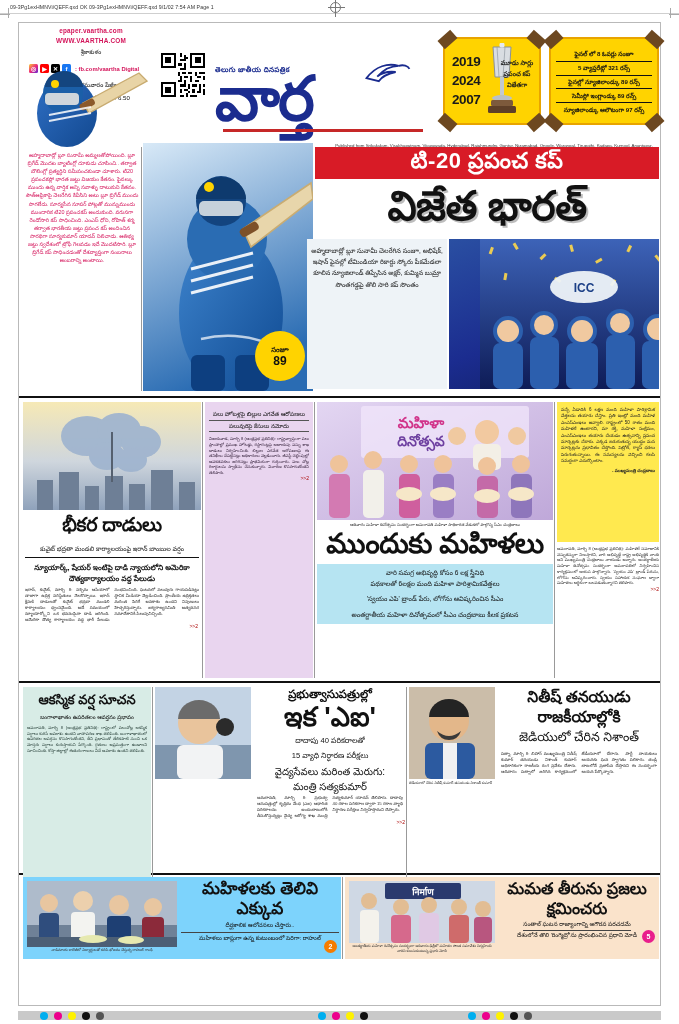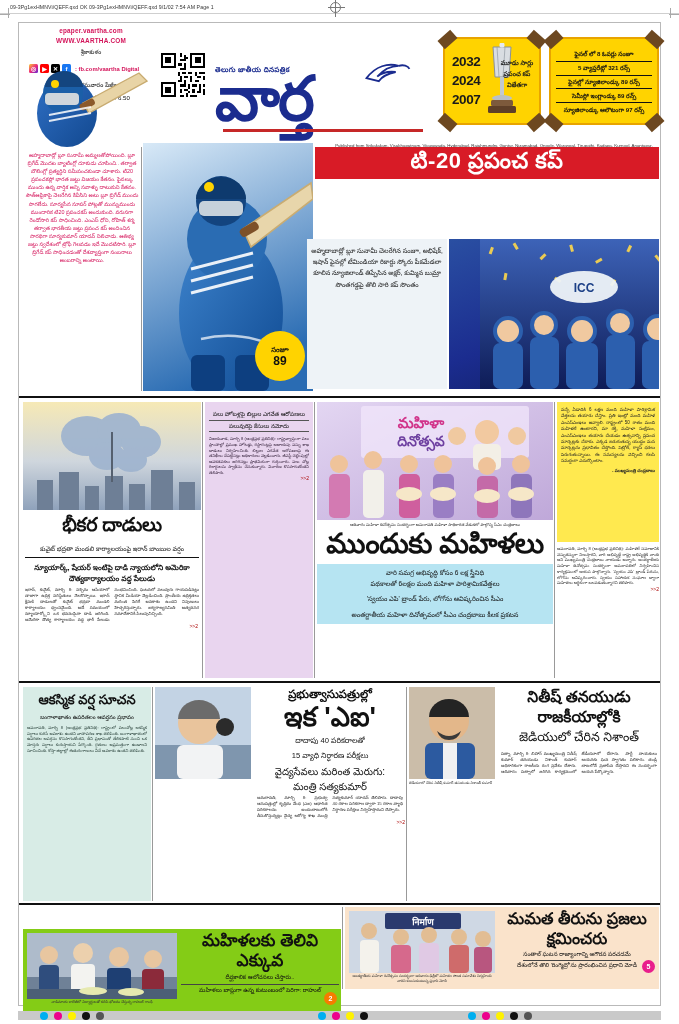--- a/index.html
+++ b/index.html
@@ -174,21 +174,21 @@
   .blue-box div { font-size:6.6px; text-align:center; line-height:10.4px; color:#111;}
   .blue-box .spaced { margin-top:5px; }
 
   .d2-c4 { position:absolute; left:538px; top:4px; width:102px; height:276px; }
   .yellow-box { background:#ffe94f; padding:5px 4px; font-size:4.5px; line-height:6.4px;
                 color:#222; text-align:justify; height:140px; }
   .yb-attr { text-align:right; font-weight:bold; font-size:4.3px; margin-top:3px;}
   .body-c4 { font-size:4.1px; line-height:5.7px; color:#333; text-align:justify; padding-top:4px;}
 
   
-  .deck3 { position:relative; height:222px; border-bottom:2px solid #111;text-decoration:underline; }
+  .deck3 { position:relative; height:192px; border-bottom:2px solid #111;text-decoration:underline; }
   .d3-c1 { position:absolute; left:4px; top:4px; width:128px; height:214px; background:#d8ece6; padding:4px; }
   .h-green { font-size:13px; font-weight:bold; color:#111; text-align:center; line-height:18px;}
   .sub-green { font-size:5.6px; text-align:center; line-height:8.2px; margin-top:4px;}
   .body-green { font-size:4.1px; line-height:5.6px; text-align:justify; margin-top:4px; color:#2c443d;}
 
   .d3-c2 { position:absolute; left:136px; top:4px; width:96px; height:214px; }
   .photo-a { width:96px; height:92px; background: linear-gradient(160deg,#c6d6e6,#8ea7c4 60%,#5e7b9c); }
   .d3-c3 { position:absolute; left:236px; top:4px; width:150px; height:214px; text-align:center;}
   .h-ai-top { font-size:11.5px; font-weight:bold; color:#111; line-height:14px; }
   .h-ai { font-size:27px; font-weight:bold; color:#111; line-height:30px; margin-top:1px;}
@@ -196,21 +196,21 @@
   .h-ai-sub2 { font-size:10px; color:#111; line-height:11px; margin-top:4px;}
 
   .d3-c4 { position:absolute; left:390px; top:4px; width:86px; height:214px; }
   .photo-b { width:86px; height:92px; background: linear-gradient(160deg,#d9cfc4,#a9907a 60%,#6e5744); }
   .d3-c5 { position:absolute; left:480px; top:4px; width:160px; height:214px; text-align:center;}
   .h-nit { font-size:15.5px; font-weight:bold; color:#111; line-height:20px;}
   .h-nit2 { font-size:12.5px; color:#111; line-height:17px; margin-top:2px;}
 
   
   .deck4 { position:relative; height:96px; }
-  .b1 { position:absolute; left:4px; top:2px; width:318px; height:82px; background:#84cc16;margin-top:22px; }
+  .b1 { position:absolute; left:4px; top:2px; width:318px; height:82px; background:#7dd3fc; }
   .b1-img { position:absolute; left:4px; top:4px; width:150px; height:66px;
             background: linear-gradient(160deg,#c9d4e2,#8d9fb4 55%,#55657a); }
   .b1-cap { position:absolute; left:4px; top:71px; width:150px; font-size:3.7px; text-align:center; color:#333;}
   .h-b1 { position:absolute; left:158px; top:2px; width:158px; text-align:center;
           font-size:17px; font-weight:bold; line-height:20px; color:#111;}
   .sub-b1 { position:absolute; left:158px; top:44px; width:158px; text-align:center;
             font-size:6px; line-height:9.2px; color:#111;}
   .sub-b1 .ul2 { border-top:1px solid #444; display:block; padding-top:1.5px; margin-top:1.5px;}
   .pgdot { position:absolute; width:13px; height:13px; border-radius:50%;
            color:#fff; font-size:7px; font-weight:bold; display:flex;
@@ -352,21 +352,21 @@
           <path d="M44 64 l42 -8 M44 70 l42 -8" stroke="#fff" stroke-width="2" opacity=".85"></path>
         </svg>
       </div>
 
       <div class="trophy-badge">
         <div class="rb" style="left:-6px;top:-5px;transform:rotate(-42deg);"></div>
         <div class="rb" style="right:-6px;top:-5px;transform:rotate(42deg);"></div>
         <div class="rb" style="left:-6px;bottom:-5px;transform:rotate(42deg);"></div>
         <div class="rb" style="right:-6px;bottom:-5px;transform:rotate(-42deg);"></div>
         <div class="tb-years">
-          <div>2032</div>
+          <div>2019</div>
           <div>2024</div>
           <div>2007</div>
         </div>
         <svg class="trophy-img" viewBox="0 0 34 80">
           <path d="M8 4 h18 l-2 30 h-14 z" fill="#d9dde2" stroke="#8a9199" stroke-width="1"></path>
           <path d="M12 4 l2 30 M20 4 l-2 30" stroke="#9aa2aa" stroke-width=".8"></path>
           <path d="M15 34 h4 v18 h-4 z" fill="#c3c9cf"></path>
           <ellipse cx="17" cy="55" rx="10" ry="3" fill="#b9c0c7"></ellipse>
           <rect x="6" y="57" width="22" height="6" rx="1.5" fill="#7d5a3c"></rect>
           <rect x="3" y="63" width="28" height="7" rx="1.5" fill="#5e3f28"></rect>
@@ -422,20 +422,21 @@
           <rect x="48" y="212" width="34" height="36" rx="6" fill="#0d3f80"></rect>
           <rect x="92" y="212" width="34" height="36" rx="6" fill="#0d3f80"></rect>
         </svg>
         <div class="sanju-badge">
           <span>సంజూ</span>
           <span class="num">89</span>
         </div>
       </div>
 
       <div class="kicker">టి-20 ప్రపంచ కప్</div>
+      <div class="big-head">విజేత భారత్</div>
       <div class="sub-deck">అహ్మదాబాద్లో బ్లూ సునామీ చెలరేగిన సంజూ, అభిషేక్, ఇషాన్ ఫైనల్లో టీమిండియా రికార్డు స్కోరు పీకమేడలా కూలిన న్యూజిలాండ్ తిప్పేసిన అక్షర్, కుమ్మిన బుమ్రా సొంతగడ్డపై తొలి సారి కప్ సొంతం</div>
 
       <div class="celebration">
         <svg viewBox="0 0 210 150" width="210" height="150">
           <defs>
             <linearGradient id="cb" x1="0" y1="0" x2="0" y2="1">
               <stop offset="0" stop-color="#3d63b8"></stop>
                 <stop offset="1" stop-color="#0e1c57"></stop>
             </linearGradient>
           </defs>

